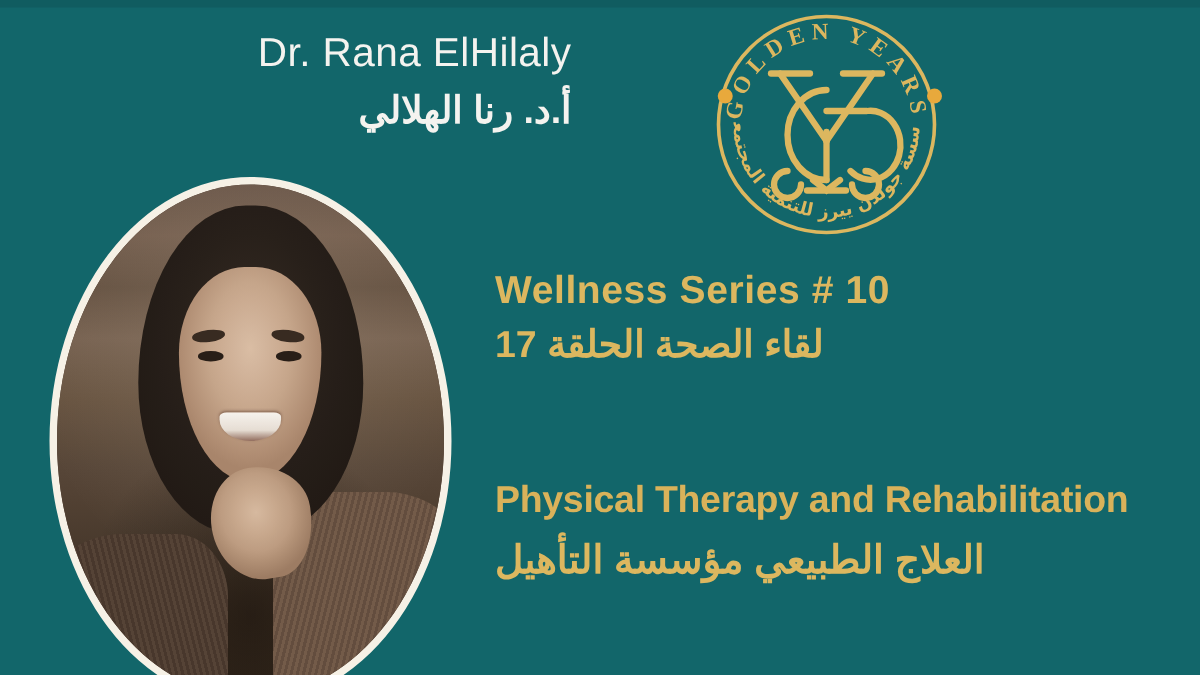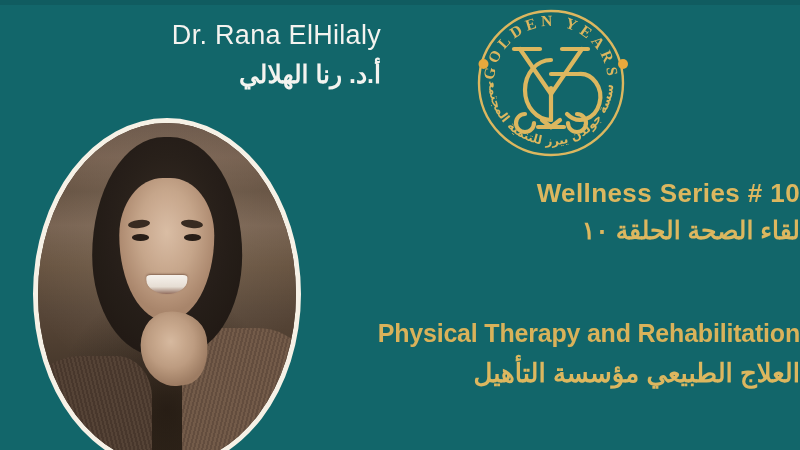--- a/index.html
+++ b/index.html
@@ -173,21 +173,21 @@
     width:162px; height:162px;
     z-index:4;
   }
   .logo svg { display:block; width:162px; height:162px; }
 
   
   .right-col {
     position:absolute;
     left:330px; top:178px;
     width:470px;
-    text-align:right;
+    text-align:left;
     z-index:4;
   }
   .series-en {
     font-size:26px;
     font-weight:700;
     color:#dcb75f;
     letter-spacing:.4px;
     line-height:1.22;
     white-space:nowrap;
   }
@@ -280,18 +280,18 @@
         <path d="M 55,112 A 9,9 0 1 0 64,121"></path>
         <path d="M 107,112 A 9,9 0 1 1 98,121"></path>
         <line x1="68" y1="125" x2="94" y2="125"></line>
         <path d="M 72,118 L 81,125 L 90,118"></path>
       </g>
     </svg>
   </div>
 
   <div class="right-col">
     <div class="series-en">Wellness Series # 10</div>
-    <div class="series-ar">لقاء الصحة الحلقة ١٠</div>
+    <div class="series-ar">لقاء الصحة الحلقة 17</div>
     <div class="topic-en">Physical Therapy and Rehabilitation</div>
     <div class="topic-ar">العلاج الطبيعي مؤسسة التأهيل</div>
   </div>
 
 </div>
 
 </body></html>

